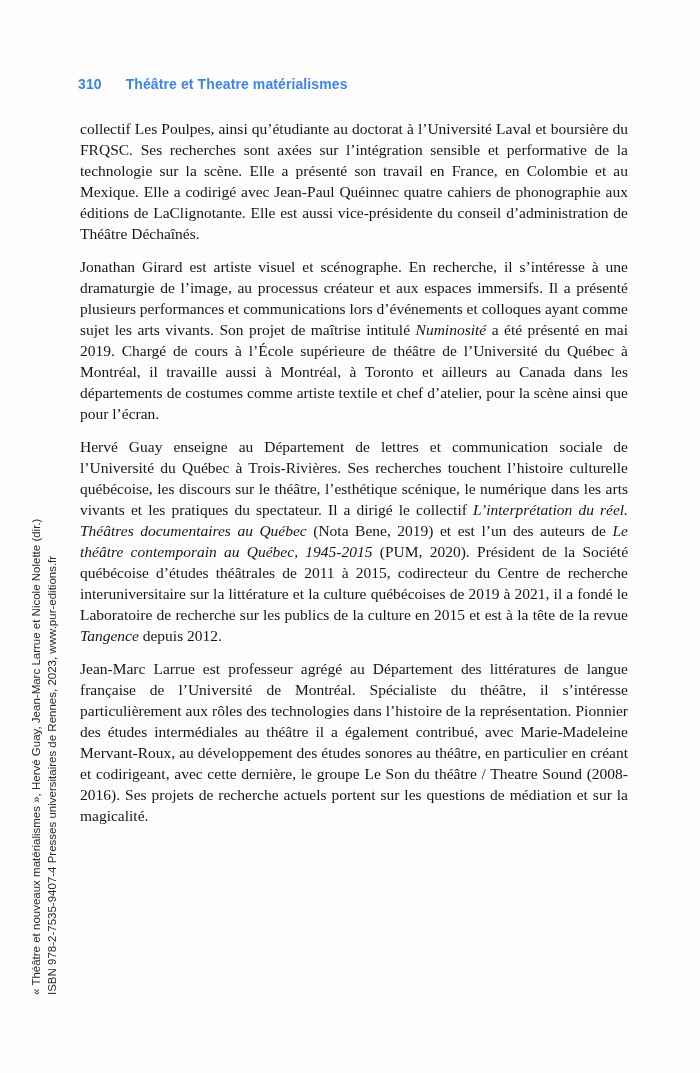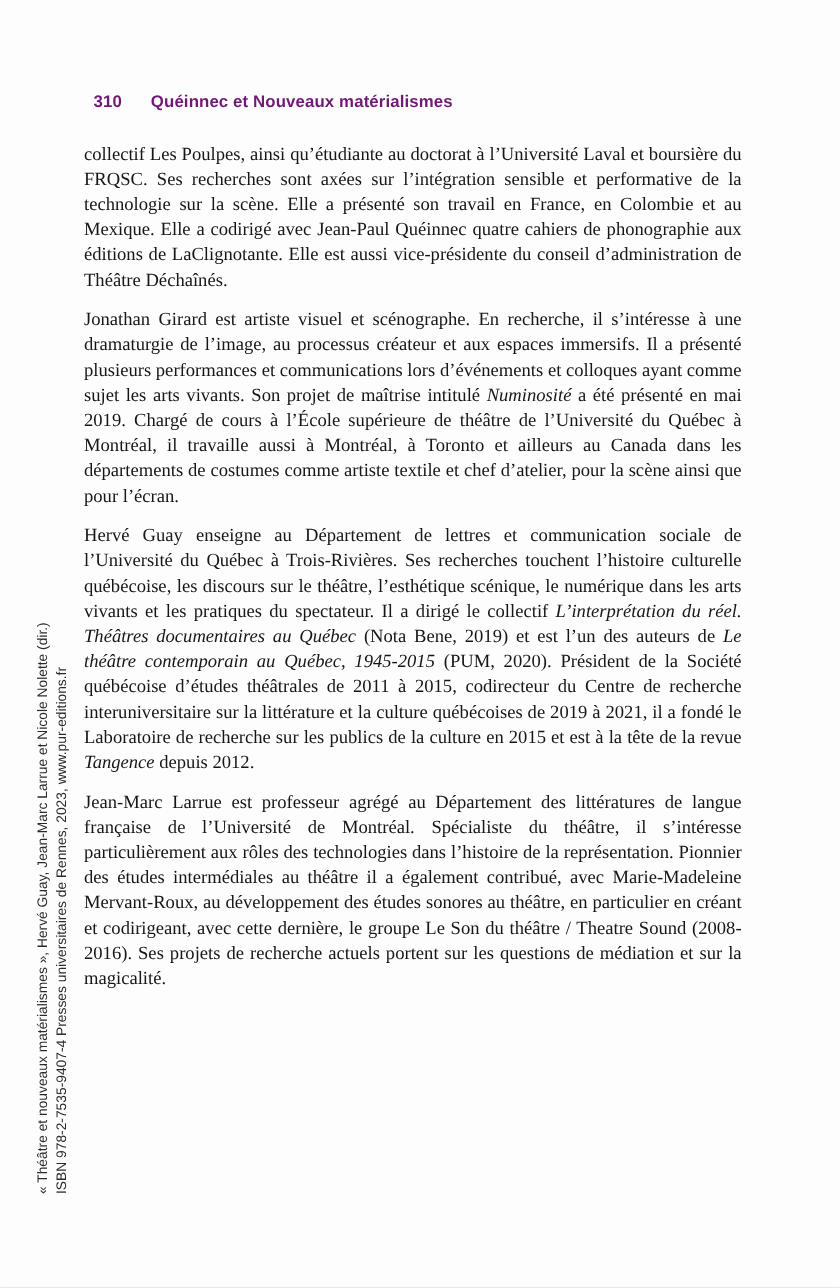--- a/index.html
+++ b/index.html
@@ -11,28 +11,28 @@
     box-shadow:0 0 4px rgba(0,0,0,.2);
     color:#1b1b1b;
   }
   .running-header{
     position:absolute;
     top:76px;left:78px;width:548px;
     font-family:"Liberation Sans",sans-serif;
     font-weight:700;
     font-size:14px;
     letter-spacing:.1px;
-    color:#701a75;
+    color:#3b82f6;
     display:flex;
     align-items:flex-start;
   }
   .page-number{margin-right:24px;}
   .body-text{
     position:absolute;
-    top:118px;left:70px;width:548px;
+    top:118px;left:80px;width:548px;
     font-family:"Liberation Serif","DejaVu Serif",serif;
     font-size:15.5px;
     line-height:21px;
     text-align:justify;
     hyphens:auto;
     -webkit-hyphens:auto;
     color:#161616;
   }
   .body-text p{margin:0 0 12px 0;}
   .body-text strong{font-weight:400;}
@@ -50,21 +50,21 @@
     white-space:nowrap;
   }
 </style>
 </head>
 <body>
 
 <div class="page" lang="fr">
 
   <div class="running-header">
     <span class="page-number">310</span>
-    <span class="running-title">Quéinnec et Nouveaux matérialismes</span>
+    <span class="running-title">Théâtre et Theatre matérialismes</span>
   </div>
 
   <div class="body-text" id="bios">
       <p><span>collectif Les Poulpes, ainsi qu’étudiante au doctorat à l’Université Laval et boursière du FRQSC. Ses recherches sont axées sur l’intégration sensible et performative de la technologie sur la scène. Elle a présenté son travail en France, en Colombie et au Mexique. Elle a codirigé avec Jean-Paul Quéinnec quatre cahiers de phonographie aux éditions de LaClignotante. Elle est aussi vice-présidente du conseil d’administration de Théâtre Déchaînés.</span></p>
       <p><strong>Jonathan Girard</strong><span> est artiste visuel et scénographe. En recherche, il s’intéresse à une dramaturgie de l’image, au processus créateur et aux espaces immersifs. Il a présenté plusieurs performances et communications lors d’événements et colloques ayant comme sujet les arts vivants. Son projet de maîtrise intitulé </span><em>Numinosité</em><span> a été présenté en mai 2019. Chargé de cours à l’École supérieure de théâtre de l’Université du Québec à Montréal, il travaille aussi à Montréal, à Toronto et ailleurs au Canada dans les départements de costumes comme artiste textile et chef d’atelier, pour la scène ainsi que pour l’écran.</span></p>
       <p><strong>Hervé Guay</strong><span> enseigne au Département de lettres et communication sociale de l’Université du Québec à Trois-Rivières. Ses recherches touchent l’histoire culturelle québécoise, les discours sur le théâtre, l’esthétique scénique, le numérique dans les arts vivants et les pratiques du spectateur. Il a dirigé le collectif </span><em>L’interprétation du réel. Théâtres documentaires au Québec</em><span> (Nota Bene, 2019) et est l’un des auteurs de </span><em>Le théâtre contemporain au Québec, 1945-2015</em><span> (PUM, 2020). Président de la Société québécoise d’études théâtrales de 2011 à 2015, codirecteur du Centre de recherche interuniversitaire sur la littérature et la culture québécoises de 2019 à 2021, il a fondé le Laboratoire de recherche sur les publics de la culture en 2015 et est à la tête de la revue </span><em>Tangence</em><span> depuis 2012.</span></p>
       <p><strong>Jean-Marc Larrue</strong><span> est professeur agrégé au Département des littératures de langue française de l’Université de Montréal. Spécialiste du théâtre, il s’intéresse particulièrement aux rôles des technologies dans l’histoire de la représentation. Pionnier des études intermédiales au théâtre il a également contribué, avec Marie-Madeleine Mervant-Roux, au développement des études sonores au théâtre, en particulier en créant et codirigeant, avec cette dernière, le groupe Le Son du théâtre / Theatre Sound (2008-2016). Ses projets de recherche actuels portent sur les questions de médiation et sur la magicalité.</span></p>
     </div>
 
   <div class="spine-credit">

